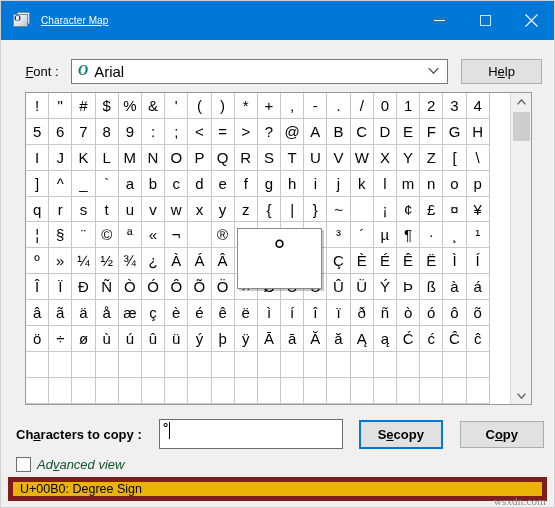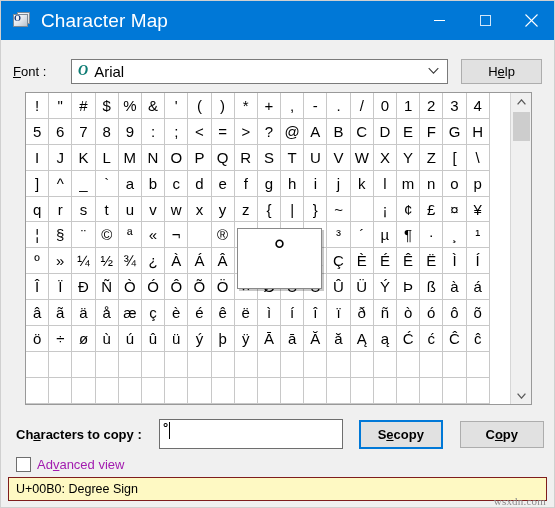--- a/index.html
+++ b/index.html
@@ -61,22 +61,23 @@
     left: 2px; top: 2px;
     font-size: 9px;
     font-weight: bold;
     color: #1b3a7a;
     font-family: "Liberation Serif", serif;
     line-height: 11px;
     z-index: 2;
   }
   .title-text {
     color: #ffffff;
-    font-size: 19px;
+    font-size: 10px;
     letter-spacing: 0.1px;
+    text-decoration: underline;
   }
   .winbtns {
     margin-left: auto;
     display: flex;
     height: 39px;
   }
   .winbtn {
     width: 46px;
     height: 39px;
     display: flex;
@@ -86,20 +87,21 @@
   }
   .winbtn svg { display:block; }
 
   
   .fontrow {
     display: flex;
     align-items: center;
     padding: 0 12px;
     height: 34px;
     margin-top: 14px;
+    text-align: center;
   }
   .font-label {
     font-size: 13px;
     color: #000;
     width: 58px;
     flex: none;
   }
   .font-label u { text-decoration: underline; }
   .font-combo {
     flex: none;
@@ -315,32 +317,32 @@
     align-items: center;
   }
   .checkbox {
     width: 15px;
     height: 15px;
     background: #ffffff;
     border: 1px solid #6e6e6e;
     box-sizing: border-box;
     margin-right: 6px;
   }
-  .advlabel { font-size: 13px; color: #a21caf; }
+  .advlabel { font-size: 13px; color: #14532d; font-style: italic; }
   .advlabel u { text-decoration: underline; }
 
   
   .statusbar {
     position: absolute;
     left: 7px;
     right: 7px;
     bottom: 6px;
     height: 24px;
-    background: #fef9c3;
-    border: 1px solid #7f1d1d;
+    background: #eab308;
+    border: 5px solid #7f1d1d;
     box-sizing: border-box;
     display: flex;
     align-items: center;
     justify-content: space-between;
     padding: 0 7px;
     font-size: 12.5px;
     color: #000;
   }
   .watermark {
     position: absolute;

